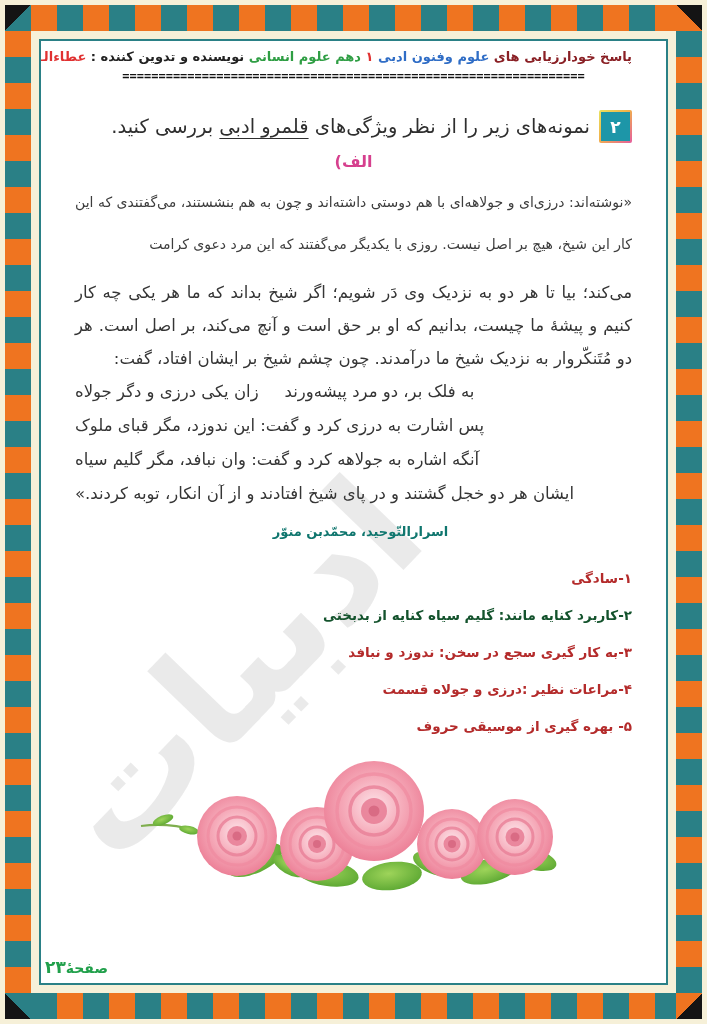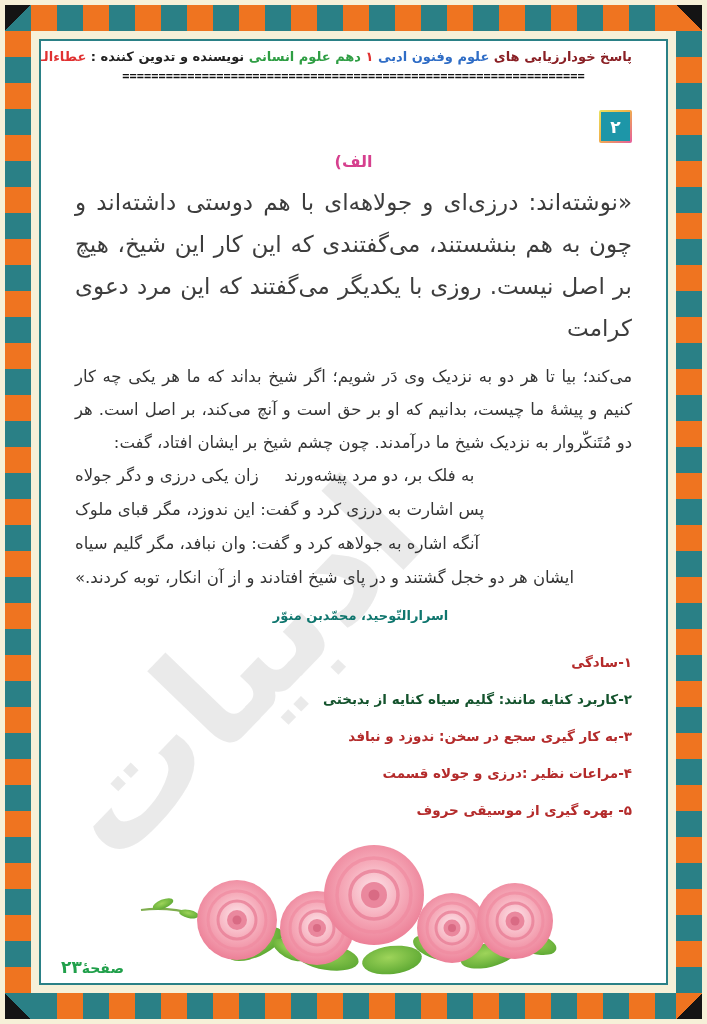--- a/index.html
+++ b/index.html
@@ -27,37 +27,37 @@
   .header-line{position:relative;z-index:2;text-align:center;font-size:13px;font-weight:bold;line-height:20px;white-space:nowrap;}
   .separator{position:relative;z-index:2;text-align:center;font-family:"DejaVu Sans Mono",monospace;font-size:12px;font-weight:bold;color:#111;letter-spacing:0;line-height:16px;margin-top:1px;white-space:nowrap;}
 
   .question-row{position:relative;z-index:2;display:flex;align-items:flex-start;gap:9px;margin-top:26px;color:#2e2e2e;}
   .qnum-wrap{flex:0 0 auto;padding:2px;background:linear-gradient(135deg,#e9e25e 0%,#f0b14a 45%,#e55d9d 100%);border-radius:2px;}
   .qnum{display:flex;align-items:center;justify-content:center;width:29px;height:29px;background:#1d96a8;color:#fff;font-size:17px;font-weight:bold;}
   .qtext{font-size:19.5px;line-height:33px;}
   .underlined{text-decoration:underline;text-underline-offset:5px;}
   .part-label{position:relative;z-index:2;margin-top:9px;font-size:16px;font-weight:bold;color:#d6408e;text-align:center;}
 
-  .para-large{position:relative;z-index:2;margin-top:10px;font-size:23px;line-height:42px;color:#3d3d3d;text-align:justify;text-align-last:right;}
+  .para-large{position:relative;z-index:2;margin-top:10px;font-size:14px;line-height:42px;color:#3d3d3d;text-align:justify;text-align-last:right;}
   .para-small{position:relative;z-index:2;margin-top:11px;font-size:16.5px;line-height:33px;color:#353535;text-align:justify;text-align-last:right;}
   .verse-block{position:relative;z-index:2;font-size:16.5px;line-height:34px;color:#353535;text-align:left;}
   .hemistich-gap{display:inline-block;width:26px;}
   .attribution{position:relative;z-index:2;margin-top:13px;margin-left:14px;font-size:13px;font-weight:bold;color:#0f766e;text-align:center;}
 
   .answers{position:relative;z-index:2;margin-top:30px;}
   .answer-item{font-size:13.5px;font-weight:bold;color:#b42b2b;text-align:right;line-height:18px;margin-bottom:19px;}
 
   .watermark{
     position:absolute;z-index:1;left:-40px;top:585px;width:480px;
     font-size:150px;font-weight:bold;color:#8f8f8f;opacity:.18;
     transform:rotate(-46deg);transform-origin:40% 50%;white-space:nowrap;
     direction:rtl;pointer-events:none;
   }
   .roses{position:relative;z-index:2;margin:2px auto 0 auto;width:430px;direction:ltr;margin-right:65px;}
-  .footer{position:absolute;z-index:2;left:20px;bottom:6px;color:#21a04b;font-weight:bold;font-size:14px;direction:rtl;}
+  .footer{position:absolute;z-index:2;left:4px;bottom:6px;color:#21a04b;font-weight:bold;font-size:14px;direction:rtl;}
   .footer .pnum{font-size:17px;}
 </style>
 </head>
 <body>
 
 <div class="page">
   <div class="band top"></div>
   <div class="band bottom"></div>
   <div class="band left"></div>
   <div class="band right"></div>
@@ -70,20 +70,21 @@
 
     <div class="watermark">ادبیات</div>
 
     <div class="header-line"><span style="color: rgb(138, 32, 37);">پاسخ خودارزیابی های </span><span style="color: rgb(47, 109, 198);">علوم وفنون ادبی</span><span style="color: rgb(224, 49, 49);"> ۱ </span><span style="color: rgb(47, 158, 68);">دهم علوم انسانی</span><span style="color: rgb(34, 34, 34);">  نویسنده  و تدوین کننده : </span><span style="color: rgb(224, 49, 49);">عطاءالـــــه روشنی</span></div>
     <div class="separator">================================================================</div>
 
     <div class="question-row">
       <span class="qnum-wrap">
         <span class="qnum">۲</span>
       </span>
+      <span class="qtext"><span>نمونه‌های زیر را از نظر ویژگی‌های </span><span class="underlined">قلمرو ادبی</span><span> بررسی کنید.</span></span>
     </div>
 
     <div class="part-label">الف)</div>
 
     <div class="para-large">«نوشته‌اند: درزی‌ای و جولاهه‌ای با هم دوستی داشته‌اند و چون به هم بنشستند، می‌گفتندی که این کار این شیخ، هیچ بر اصل نیست. روزی با یکدیگر می‌گفتند که این مرد دعوی کرامت</div>
 
     <div class="para-small">می‌کند؛ بیا تا هر دو به نزدیک وی دَر شویم؛ اگر شیخ بداند که ما هر یکی چه کار کنیم و پیشهٔ ما چیست، بدانیم که او بر حق است و آنچ می‌کند، بر اصل است. هر دو مُتَنکّروار به نزدیک شیخ ما درآمدند. چون چشم شیخ بر ایشان افتاد، گفت:</div>
 
     <div class="verse-block">
       <div><span>به فلک بر، دو مرد پیشه‌ورند</span><span class="hemistich-gap"></span><span>زان یکی درزی و دگر جولاه</span></div>

